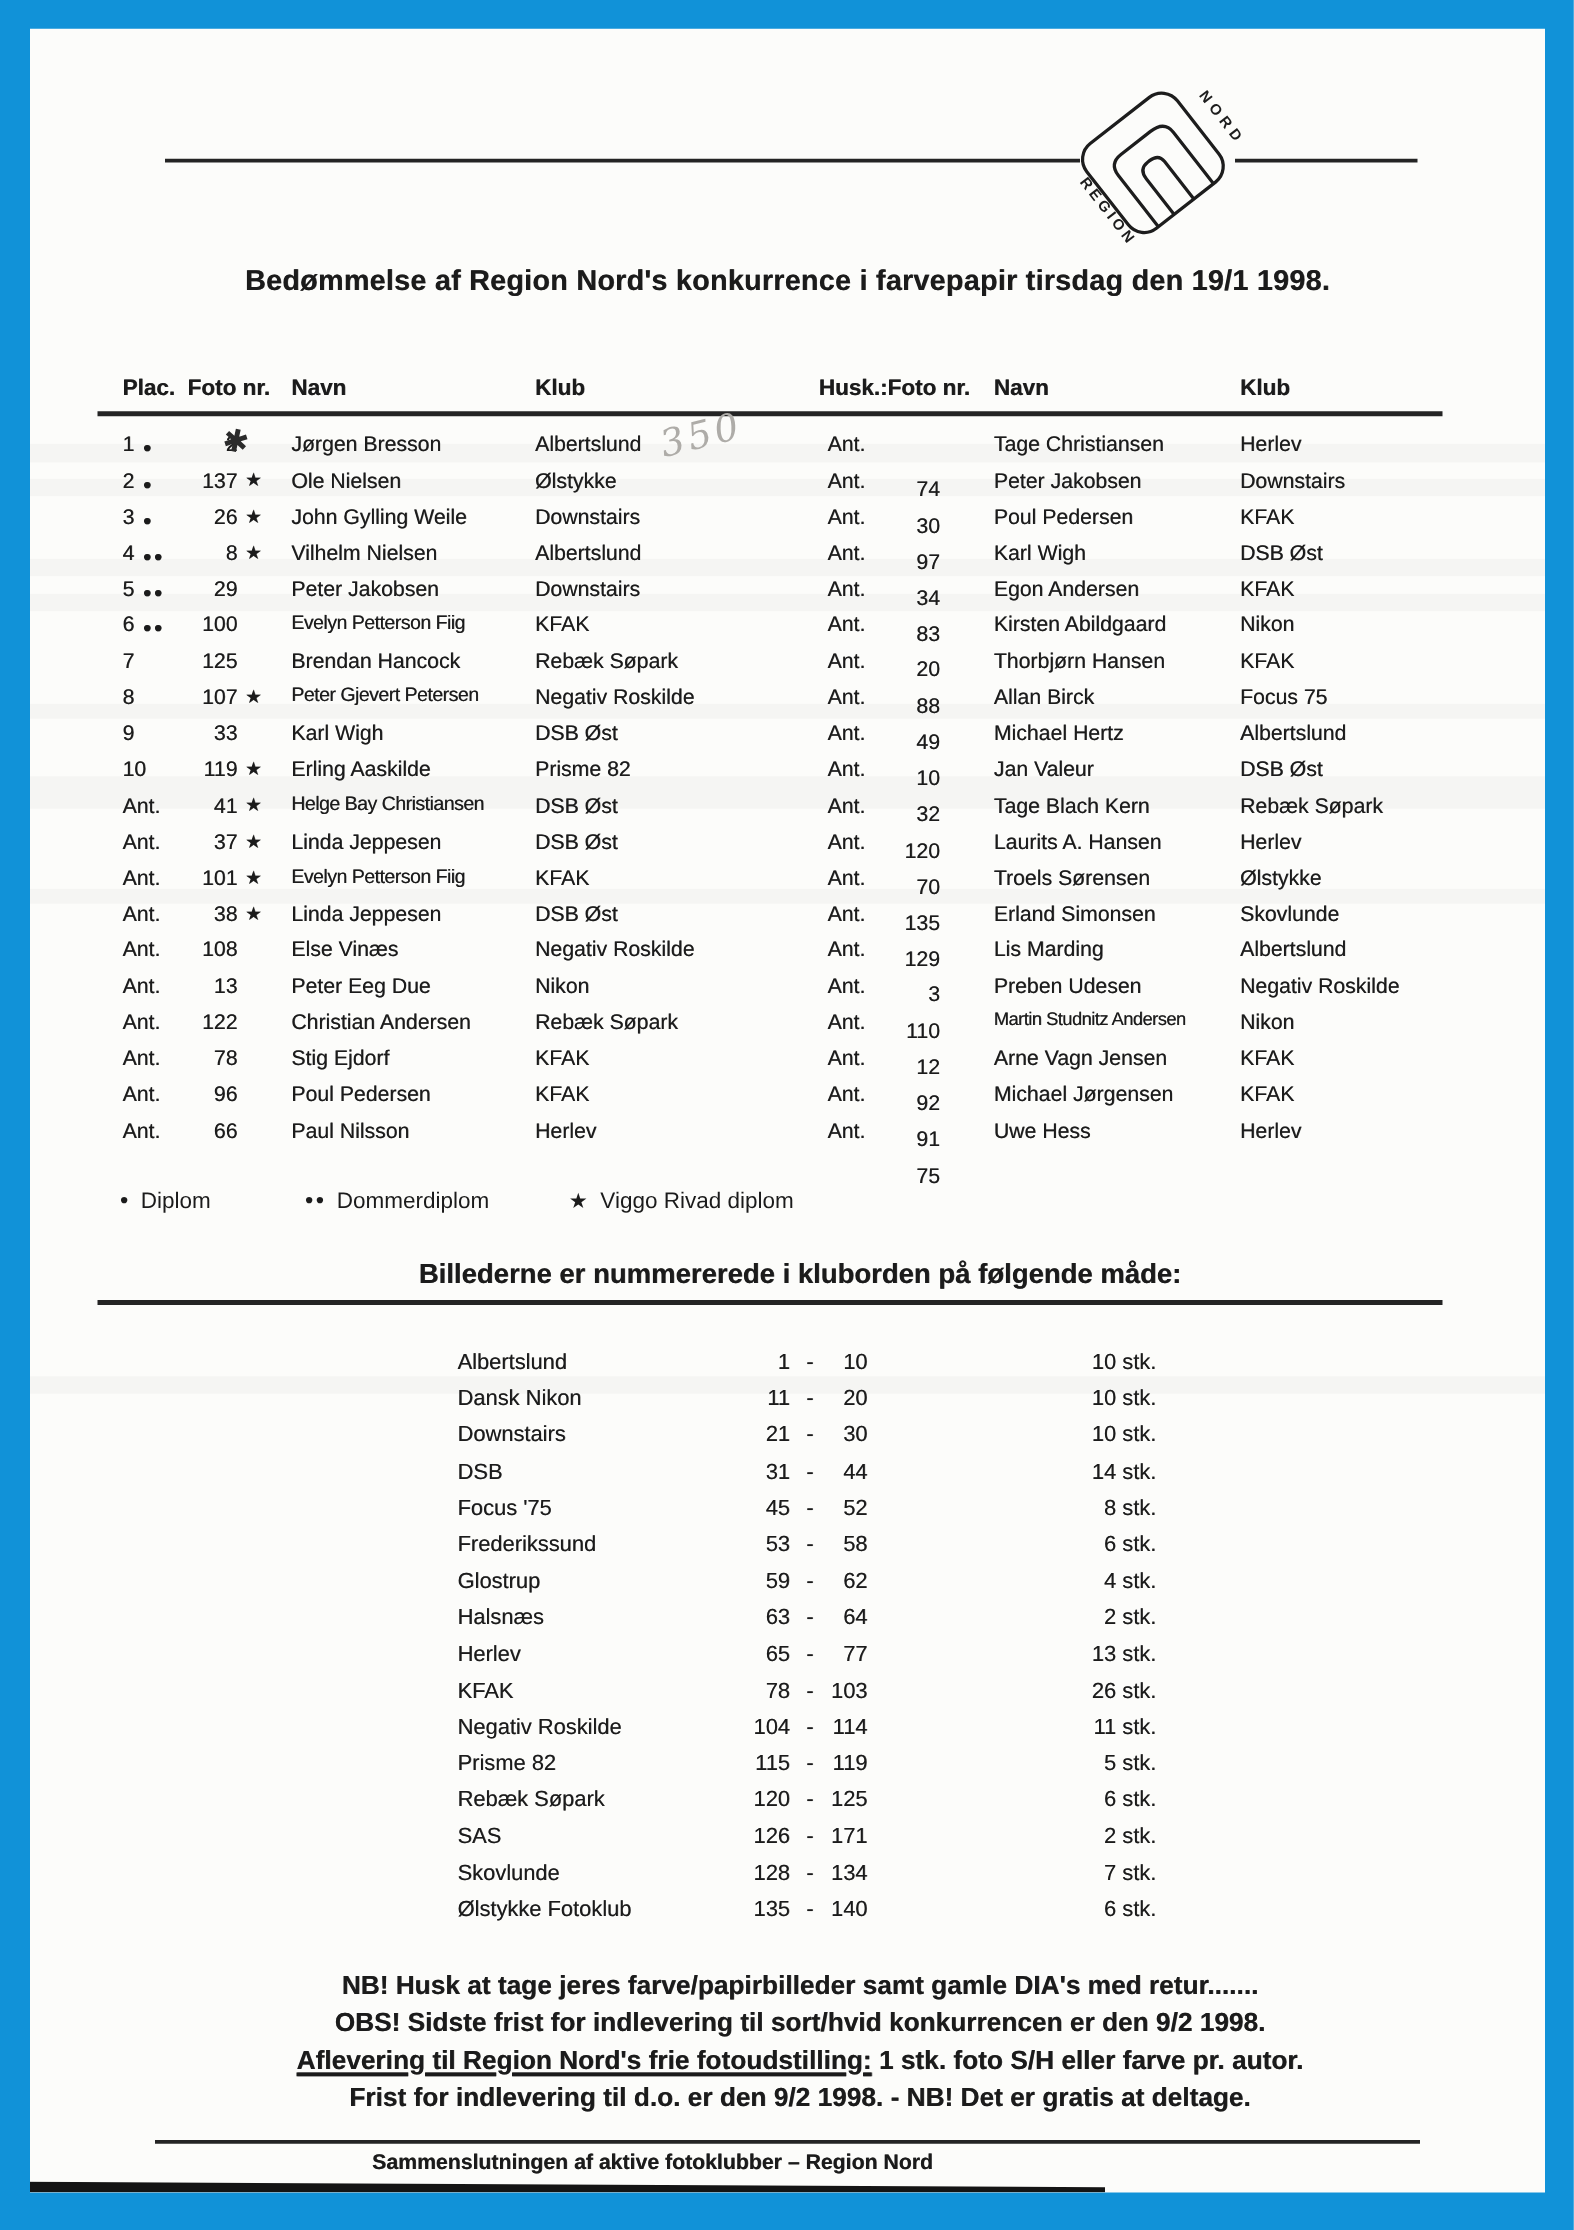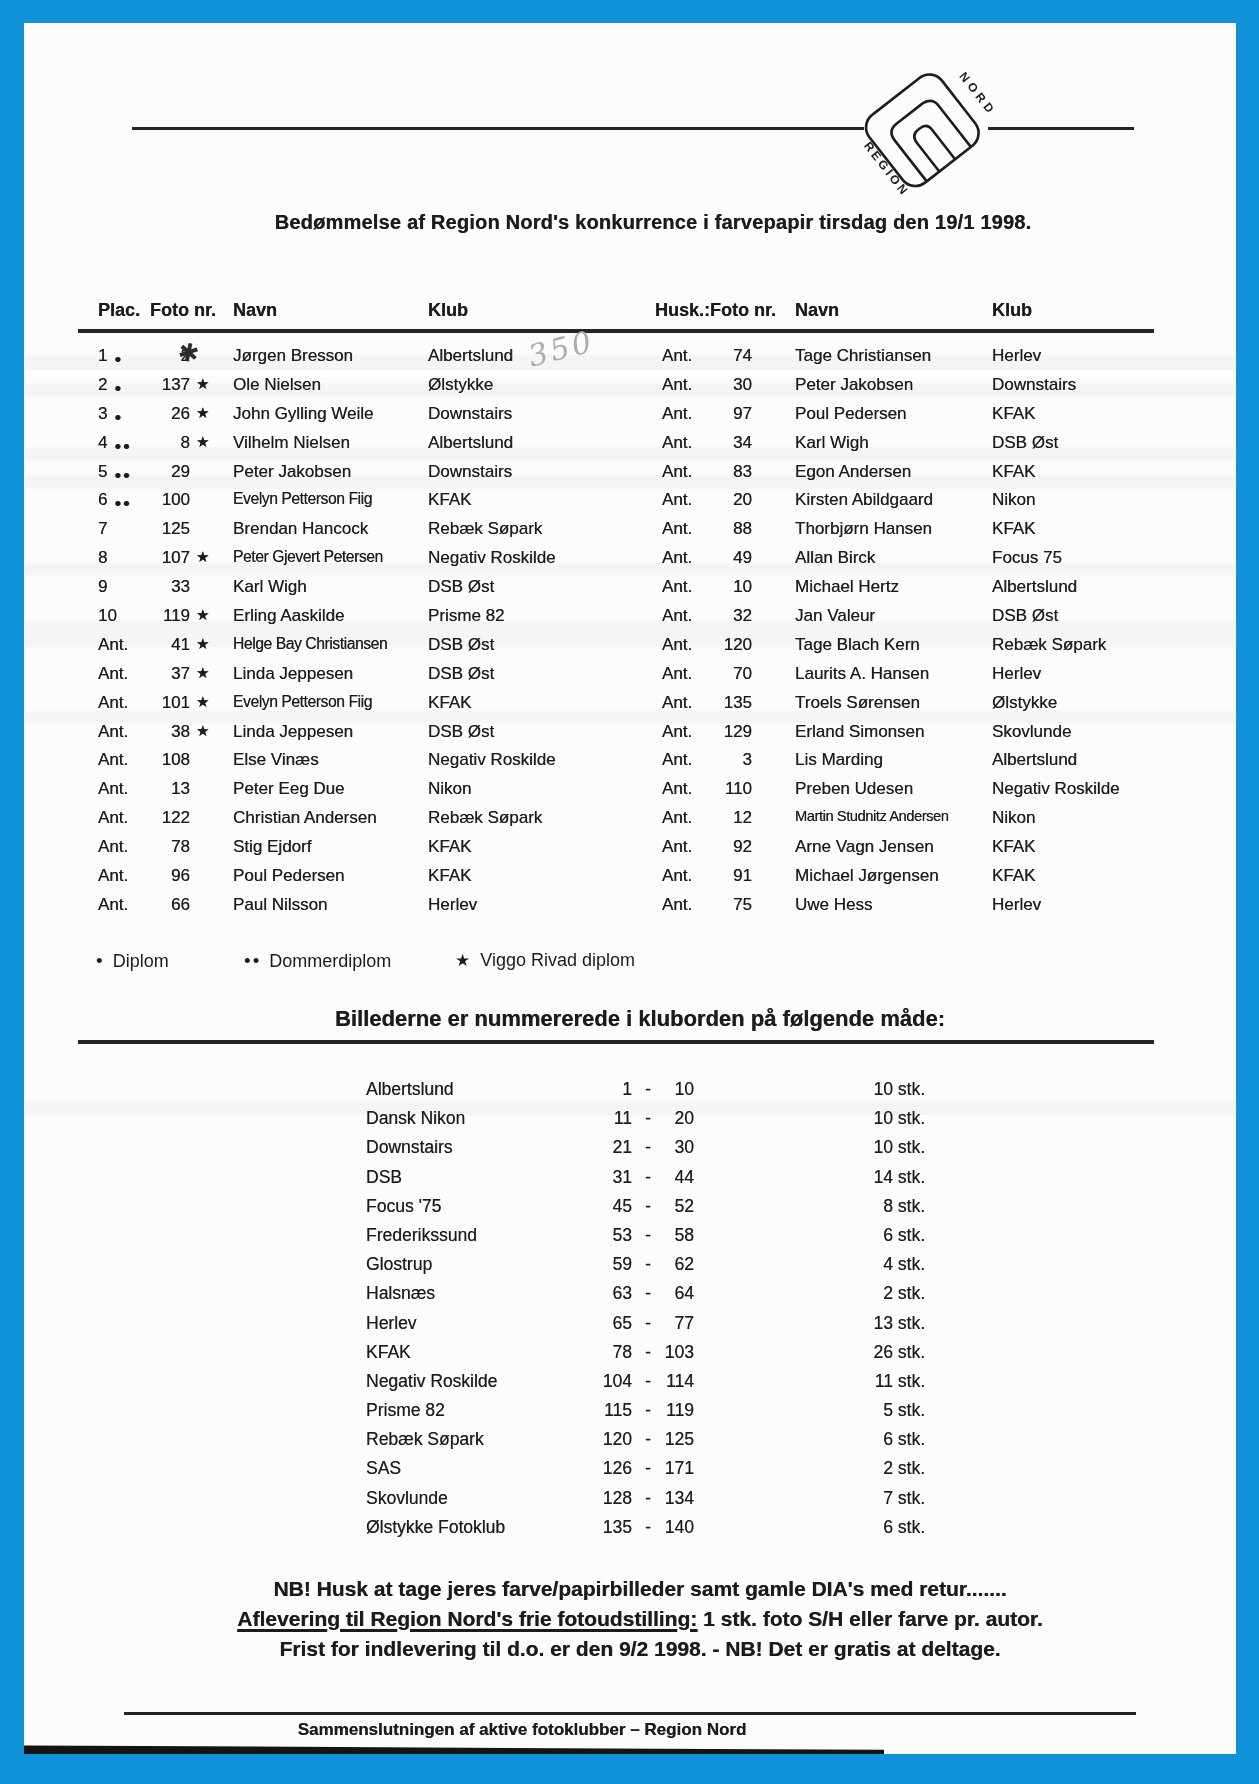--- a/index.html
+++ b/index.html
@@ -11,30 +11,30 @@
     overflow:hidden;
   }
   .page{
     position:absolute;left:24px;top:23px;width:1212px;height:1731px;
     background:#fcfcfa;
   }
   .abs{position:absolute;}
   .ink{text-shadow:0.35px 0 0 rgba(20,20,20,.75);}
   .rule{position:absolute;background:#242424;}
   .band{position:absolute;left:0;width:100%;background:#8a8a8a;opacity:.06;pointer-events:none;}
-  .title1{left:0;top:188px;width:1212px;text-align:center;font-size:20px;font-weight:700;letter-spacing:.2px;padding-left:23px;}
+  .title1{left:0;top:188px;width:1212px;text-align:center;font-size:23px;font-weight:700;letter-spacing:.2px;}
   .title2{left:0;top:222px;width:1212px;display:flex;justify-content:center;gap:66px;font-size:23px;font-weight:700;}
   .th{position:absolute;top:277px;font-size:18px;font-weight:700;}
   .tbl{position:absolute;top:320px;}
   .rrow{position:relative;height:28.9px;font-size:17px;}
   .rrow span{position:absolute;top:3px;white-space:nowrap;text-shadow:0.3px 0 0 rgba(25,25,25,.7);}
   .c-plac{left:0;}
   .mark{font-size:19px;letter-spacing:2px;margin-left:7px;position:relative;top:-1px;text-shadow:none;}
   .lt .c-foto{left:38px;width:54px;text-align:right;}
-  .rt .c-foto{left:28px;width:62px;text-align:right;}
+  .rt .c-foto{left:28px;width:62px;text-align:right;margin-top:36px;}
   .c-star{left:98px;width:28px;font-size:15px;}
   .c-star.hand{left:80px;top:-4px;font-size:25px;transform:rotate(12deg);color:#2b2b2b;text-shadow:none;}
   .lt .c-navn{left:135px;}
   .rt .c-navn{left:133px;}
   .lt .c-klub{left:330px;}
   .rt .c-klub{left:330px;}
   .tight{font-size:15.6px !important;letter-spacing:-.4px;}
   .tighter{font-size:14.6px !important;letter-spacing:-.4px;}
   .annotation-350{
     left:504px;top:308px;font-family:"DejaVu Serif", serif;font-style:italic;
@@ -477,20 +477,21 @@
         <span class="n-klub">Ølstykke Fotoklub</span>
         <span class="n-from">135</span>
         <span class="n-dash">-</span>
         <span class="n-to">140</span>
         <span class="n-count">6 stk.</span>
       </div>
     </div>
 
   <div class="abs notes ink">
     <div>NB! Husk at tage jeres farve/papirbilleder samt gamle DIA's med retur.......</div>
+    <div>OBS! Sidste frist for indlevering til sort/hvid konkurrencen er den 9/2 1998.</div>
     <div><span class="u">Aflevering til Region Nord's frie fotoudstilling:</span><span> 1 stk. foto S/H eller farve pr. autor.</span></div>
     <div>Frist for indlevering til d.o. er den 9/2 1998. - NB! Det er gratis at deltage.</div>
   </div>
 
   <div class="rule" style="left:100px;top:1689px;width:1012px;height:2.5px;"></div>
   <div class="abs footer-text ink">Sammenslutningen af aktive fotoklubber – Region Nord</div>
 
   <div class="wedge"></div>
 </div>
 

